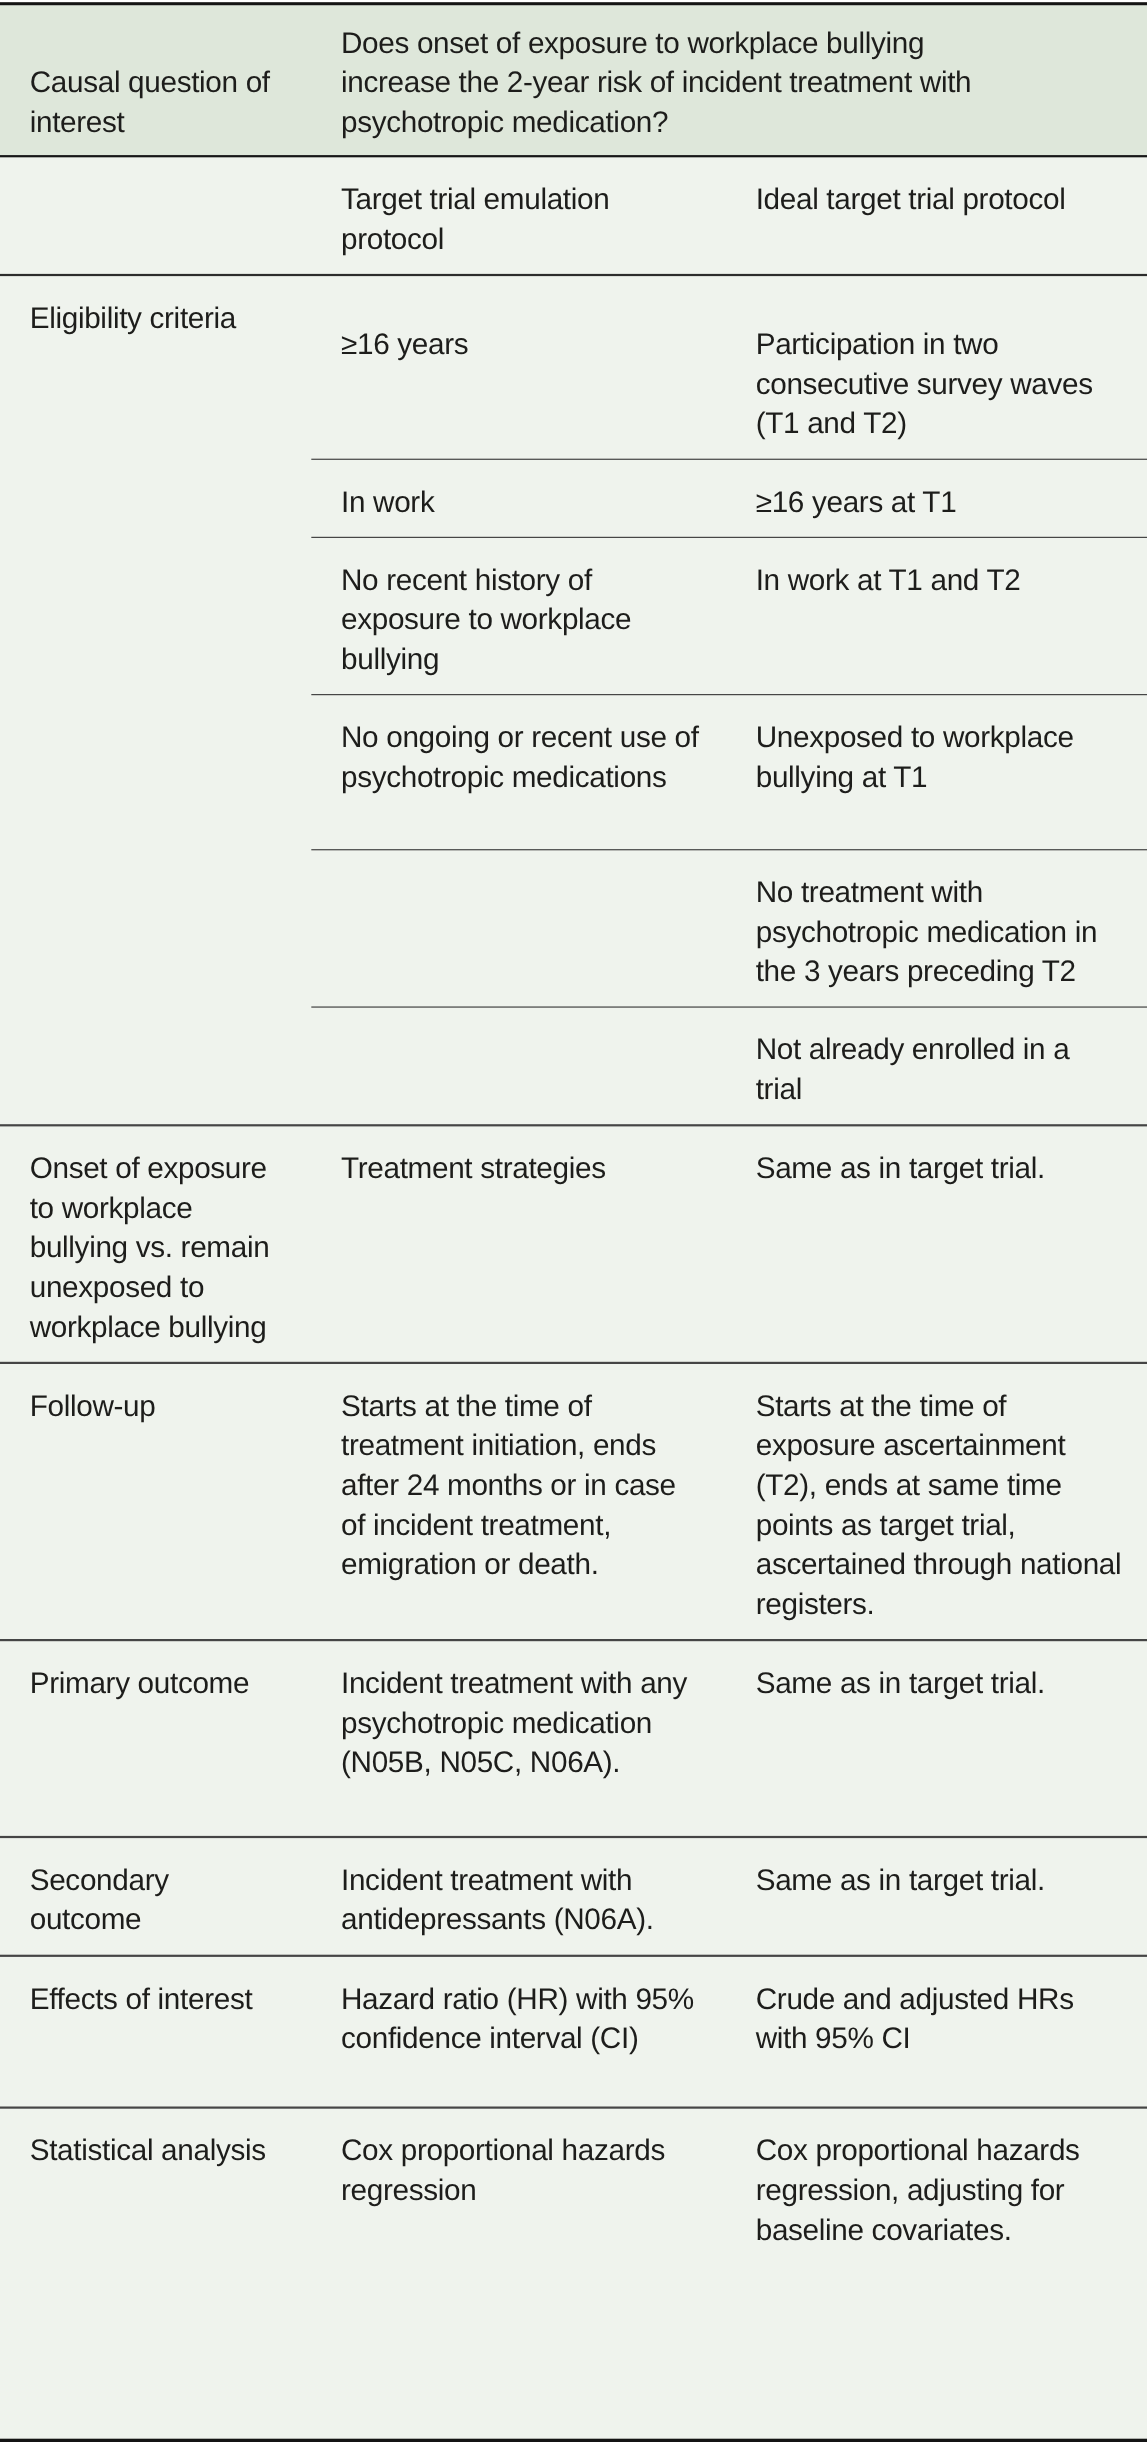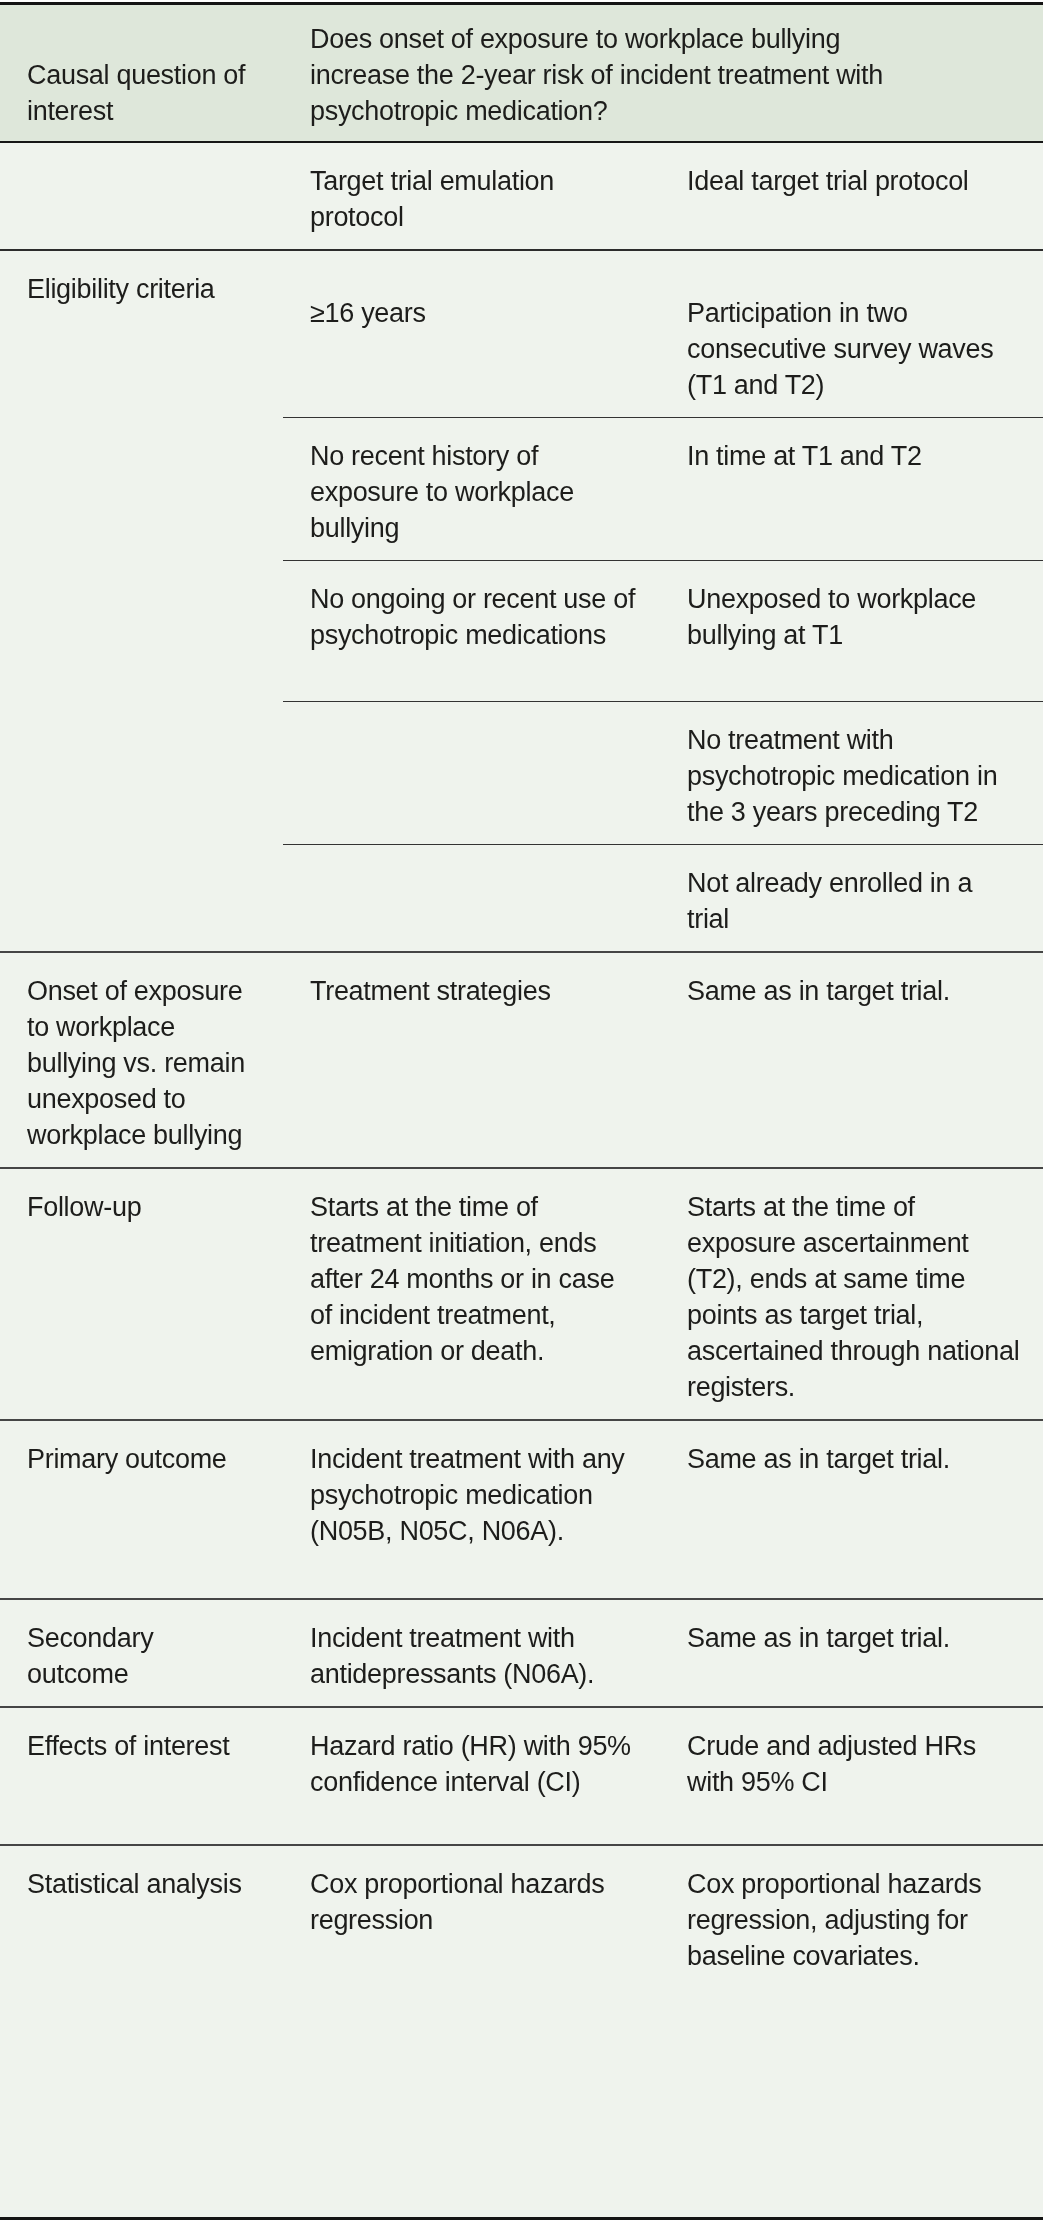--- a/index.html
+++ b/index.html
@@ -89,23 +89,27 @@
     <div class="cell">Ideal target trial protocol</div>
   </div>
 
   <div class="row-2col main-row">
     <div class="cell c1">Eligibility criteria</div>
     <div class="subrows">
       <div class="subrow" style="min-height:135px">
         <div class="cell">≥16 years</div>
         <div class="cell">Participation in two consecutive survey waves (T1 and T2)</div>
       </div>
+      <div class="subrow" style="min-height:65px">
+        <div class="cell">In work</div>
+        <div class="cell">≥16 years at T1</div>
+      </div>
       <div class="subrow" style="min-height:140px">
         <div class="cell">No recent history of exposure to workplace bullying</div>
-        <div class="cell">In time at T1 and T2</div>
+        <div class="cell">In work at T1 and T2</div>
       </div>
       <div class="subrow" style="min-height:141px">
         <div class="cell">No ongoing or recent use of psychotropic medications</div>
         <div class="cell">Unexposed to workplace bullying at T1</div>
       </div>
       <div class="subrow" style="min-height:139px">
         <div class="cell"></div>
         <div class="cell">No treatment with psychotropic medication in the 3 years preceding T2</div>
       </div>
       <div class="subrow" style="min-height:98px">

